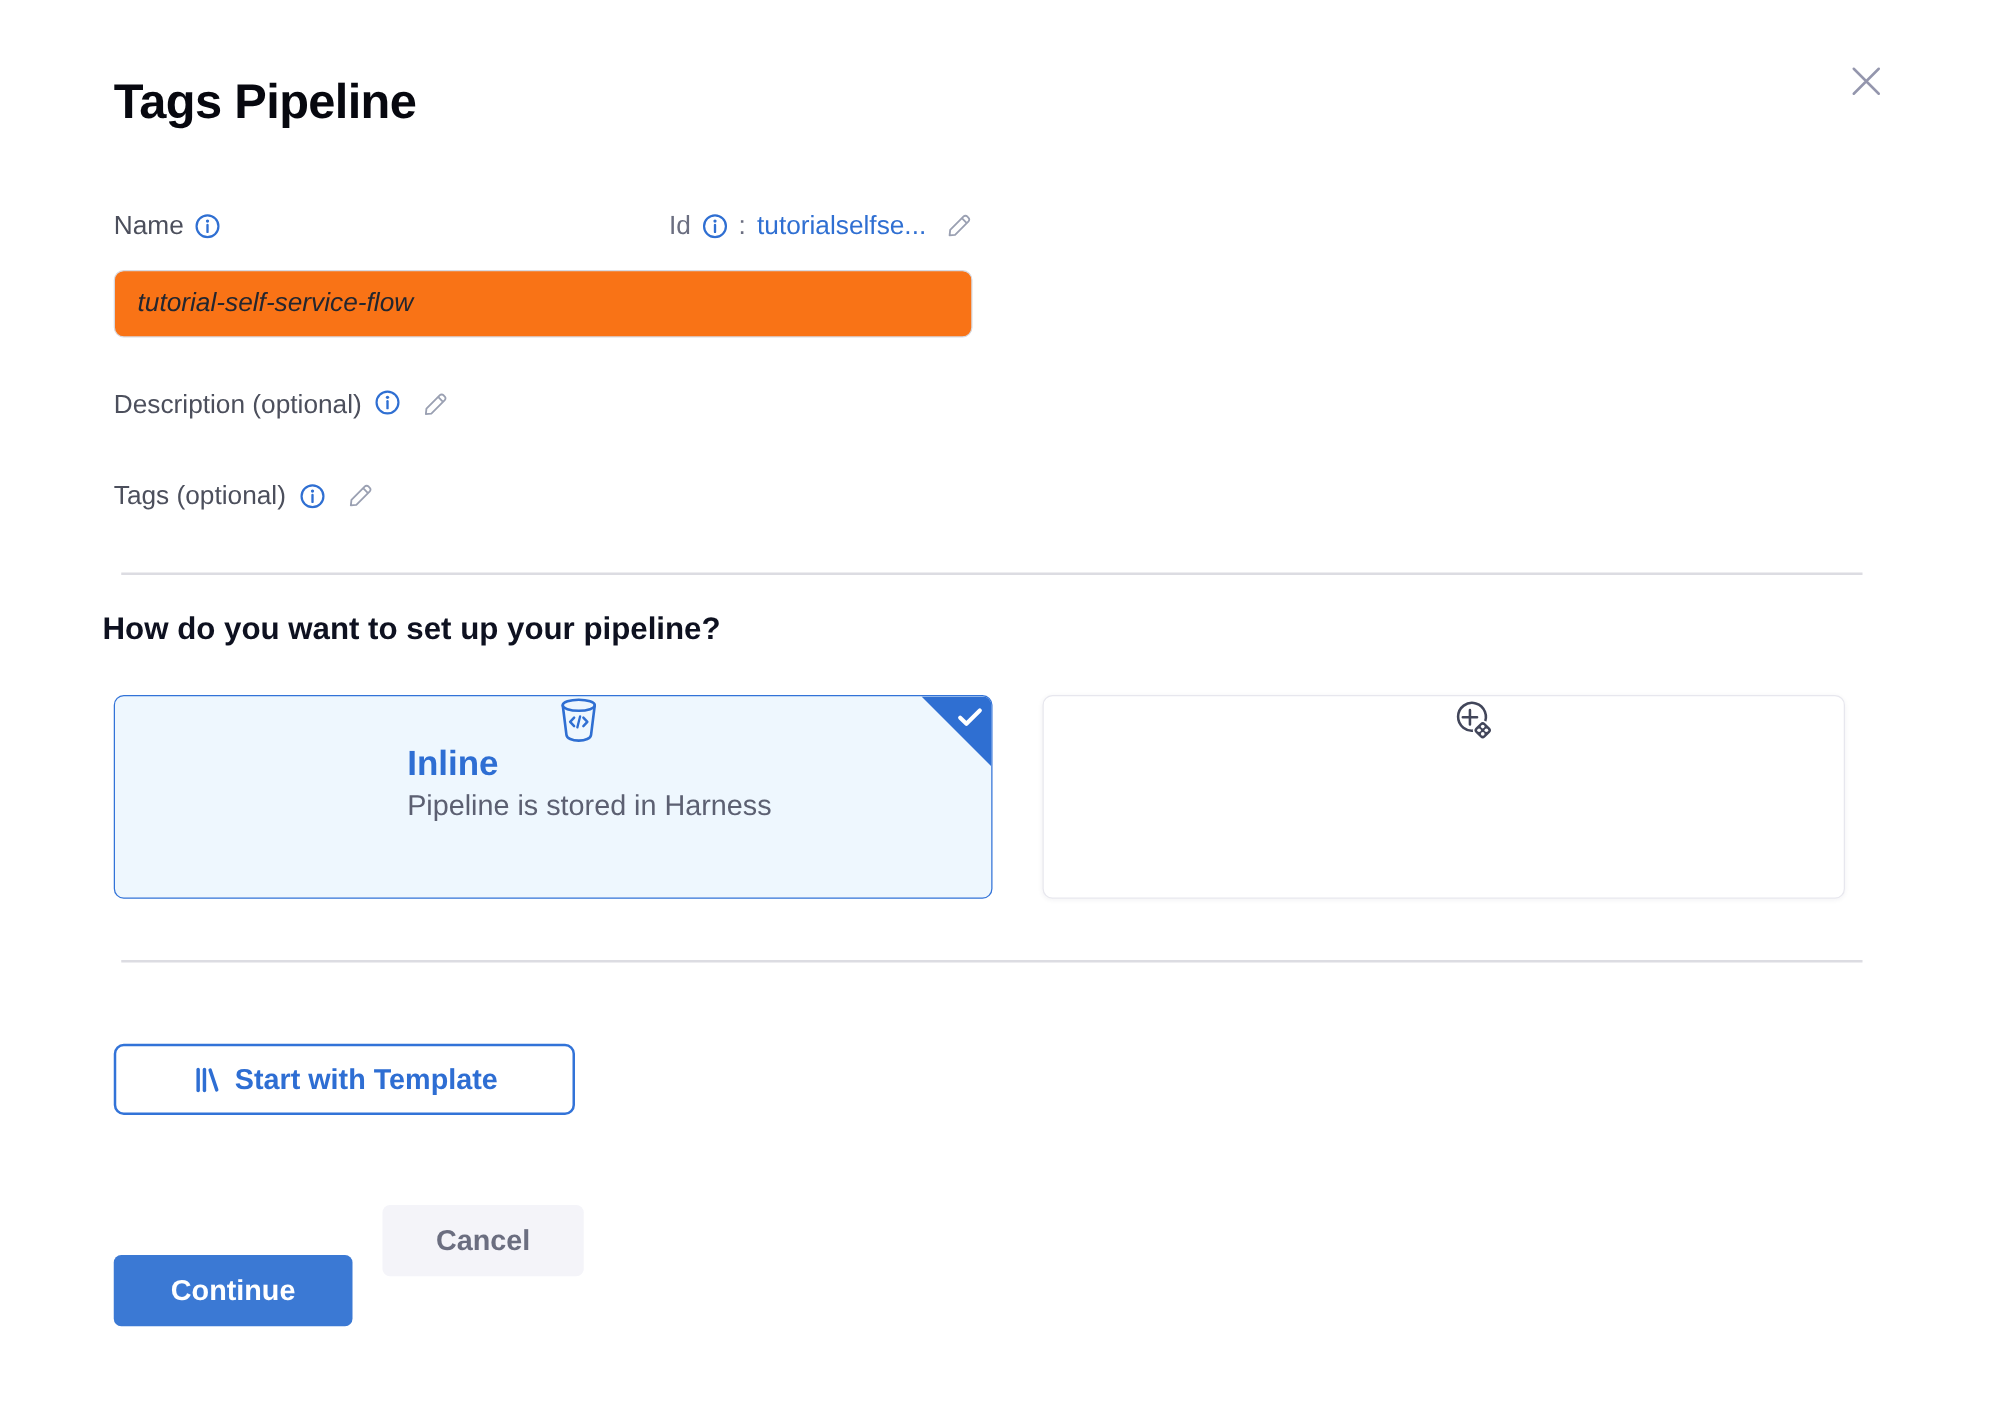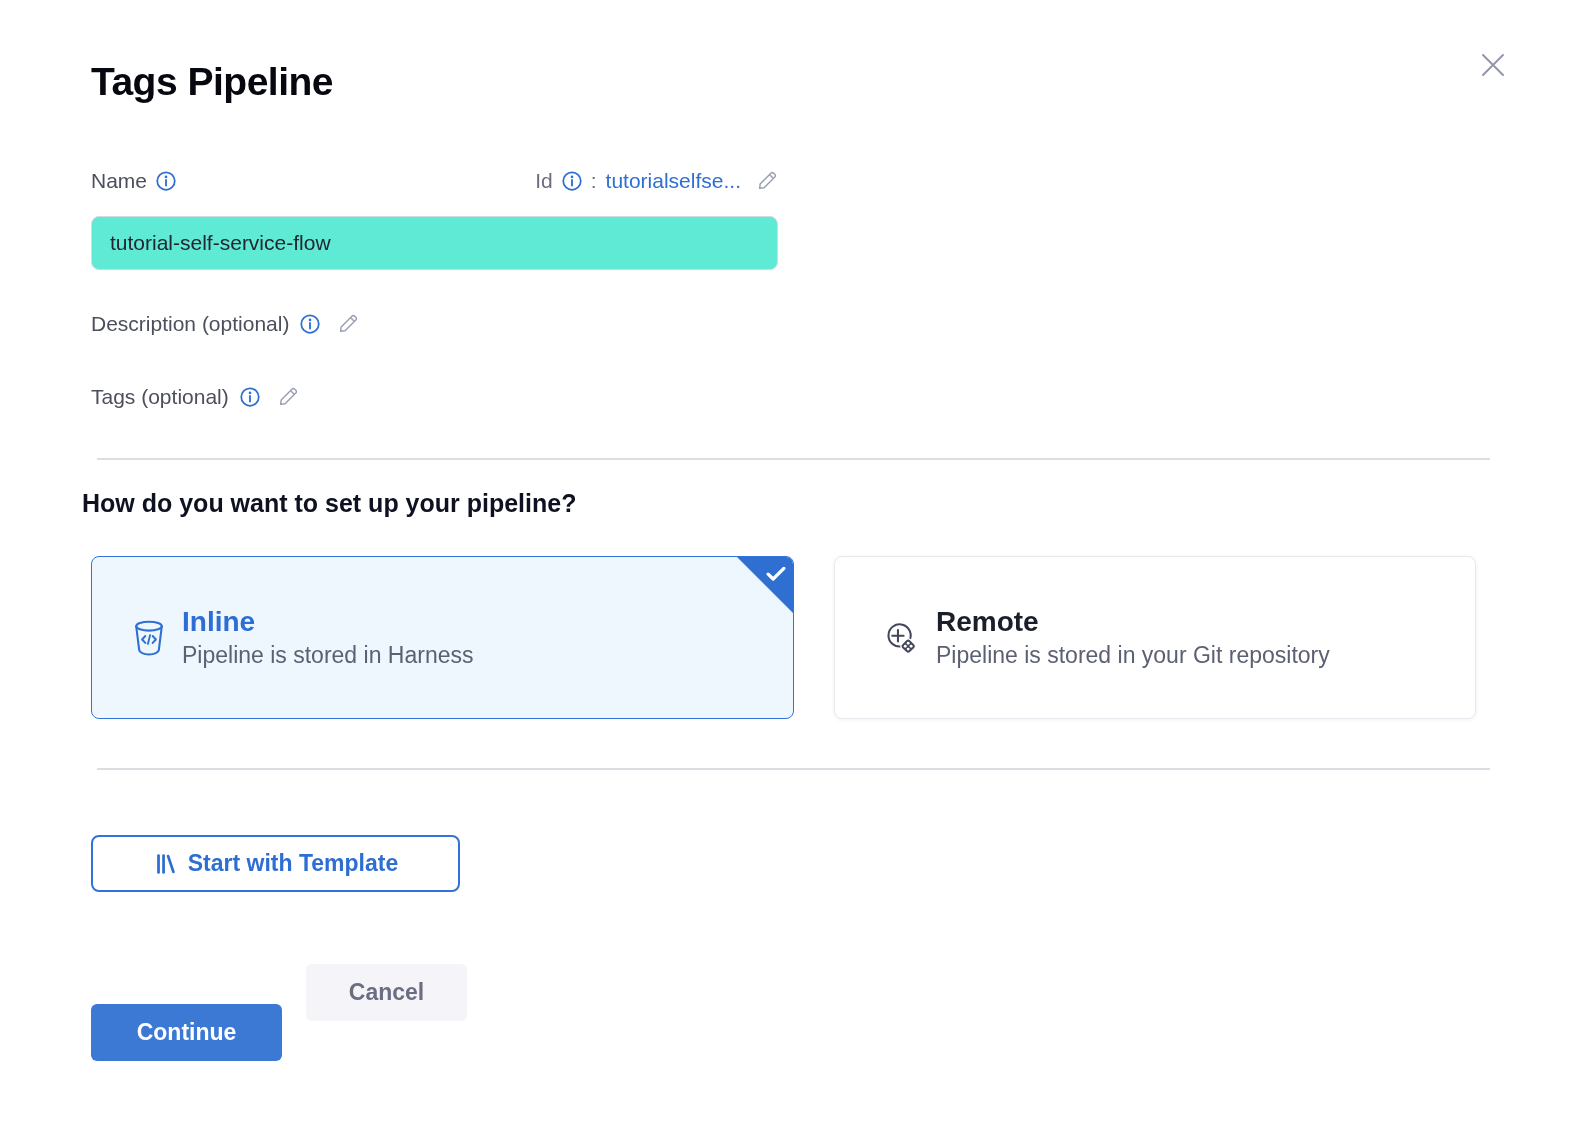--- a/index.html
+++ b/index.html
@@ -15,34 +15,34 @@
 
   
   .name-row{ position:absolute; left:91px; top:169px; width:687px; display:flex; justify-content:space-between; align-items:center;gap:20px; }
   .label-group{ display:flex; align-items:center; gap:9px; }
   .field-label{ font-size:21px; font-weight:500; color:#4c4f5c; }
   .id-group{ display:flex; align-items:center; gap:9px; }
   .id-label{ font-size:21px; color:#6b6e80; }
   .id-sep{ font-size:21px; color:#6b6e80; }
   .id-value{ font-size:21px; color:#2f6fd2; text-decoration:none; cursor:pointer; }
 
-  .name-input{ position:absolute; left:91px; top:216px; width:687px; height:54px; border:1px solid #d8d9e0; border-radius:8px; padding:0 18px; font-size:21px; color:#23262f; font-family:inherit; outline:none; background:#5eead4; }
+  .name-input{ position:absolute; left:91px; top:216px; width:687px; height:54px; border:1px solid #d8d9e0; border-radius:8px; padding:0 18px; font-size:21px; color:#23262f; font-family:inherit; outline:none; background:#f97316;font-style:italic; }
 
-  .desc-row{ position:absolute; left:91px; top:312px; display:flex; align-items:center; gap:11px; }
+  .desc-row{ position:absolute; left:91px; top:312px; display:flex; gap:11px; }
   .tags-row{ position:absolute; left:91px; top:385px; display:flex; align-items:center; gap:11px; }
   .pencil-gap{ margin-left:6px; display:flex; align-items:center; }
 
   .divider{ position:absolute; left:97px; width:1393px; height:2px; background:#dcdce2; }
   .divider-1{ top:458px; }
   .divider-2{ top:768px; }
 
   .question{ position:absolute; left:82px; top:489px; font-size:25px; font-weight:700; color:#0e1120; }
 
   
-  .card{ position:absolute; top:556px; height:163px; border-radius:8px; display:flex; align-items:center; cursor:pointer; overflow:hidden; }
+  .card{ position:absolute; top:556px; height:163px; border-radius:8px; display:flex; align-items:center; cursor:pointer; overflow:hidden;flex-direction:column; }
   .card-inline{ left:91px; width:703px; background:#eef7fe; border:1px solid #3273d8; padding-left:41px; }
   .card-remote{ left:834px; width:642px; background:#ffffff; border:1px solid #e7e7ee; box-shadow:0 1px 4px rgba(30,30,60,0.06); padding-left:46px; }
   .card-icon{ flex:0 0 auto; display:flex; align-items:center; justify-content:center; }
   .card-text{ margin-left:17px; display:flex; flex-direction:column; gap:4px; }
   .card-title{ font-size:28px; font-weight:700; }
   .card-inline .card-title{ color:#2e6ed3; }
   .card-remote .card-title{ color:#1b1e2b; }
   .card-desc{ font-size:23px; color:#5c6072; }
   .corner{ position:absolute; top:0; right:0; width:56px; height:56px; background:#2f6fd2; clip-path:polygon(0 0,100% 0,100% 100%); }
   .corner svg{ position:absolute; top:9px; right:7px; }
@@ -157,24 +157,20 @@
       <svg width="38" height="38" viewBox="0 0 26 26">
         <path d="M19.2 15.2 A7.6 7.6 0 1 0 14.6 18.6" fill="none" stroke="#42465a" stroke-width="1.4" stroke-linecap="round"></path>
         <path d="M11.6 7.6 V15.4 M7.7 11.5 H15.5" stroke="#42465a" stroke-width="1.4" stroke-linecap="round"></path>
         <rect x="14.4" y="14.4" width="8.4" height="8.4" rx="2.4" transform="rotate(45 18.6 18.6)" fill="#42465a" stroke="#ffffff" stroke-width="1"></rect>
         <circle cx="18.6" cy="16.6" r="1" fill="#ffffff"></circle>
         <circle cx="16.6" cy="18.6" r="1" fill="#ffffff"></circle>
         <circle cx="20.6" cy="18.6" r="1" fill="#ffffff"></circle>
         <circle cx="18.6" cy="20.6" r="1" fill="#ffffff"></circle>
       </svg>
     </div>
-    <div class="card-text">
-      <div class="card-title">Remote</div>
-      <div class="card-desc">Pipeline is stored in your Git repository</div>
-    </div>
   </div>
 
   <div class="divider divider-2"></div>
 
   <button class="template-btn">
     <svg width="24" height="24" viewBox="0 0 20 20">
       <path d="M4.6 3 V17" stroke="#2e6ed3" stroke-width="2.3" stroke-linecap="round"></path>
       <path d="M8.8 3 V17" stroke="#2e6ed3" stroke-width="2.3" stroke-linecap="round"></path>
       <path d="M12.6 3.4 L17 16.6" stroke="#2e6ed3" stroke-width="2.3" stroke-linecap="round"></path>
     </svg>

